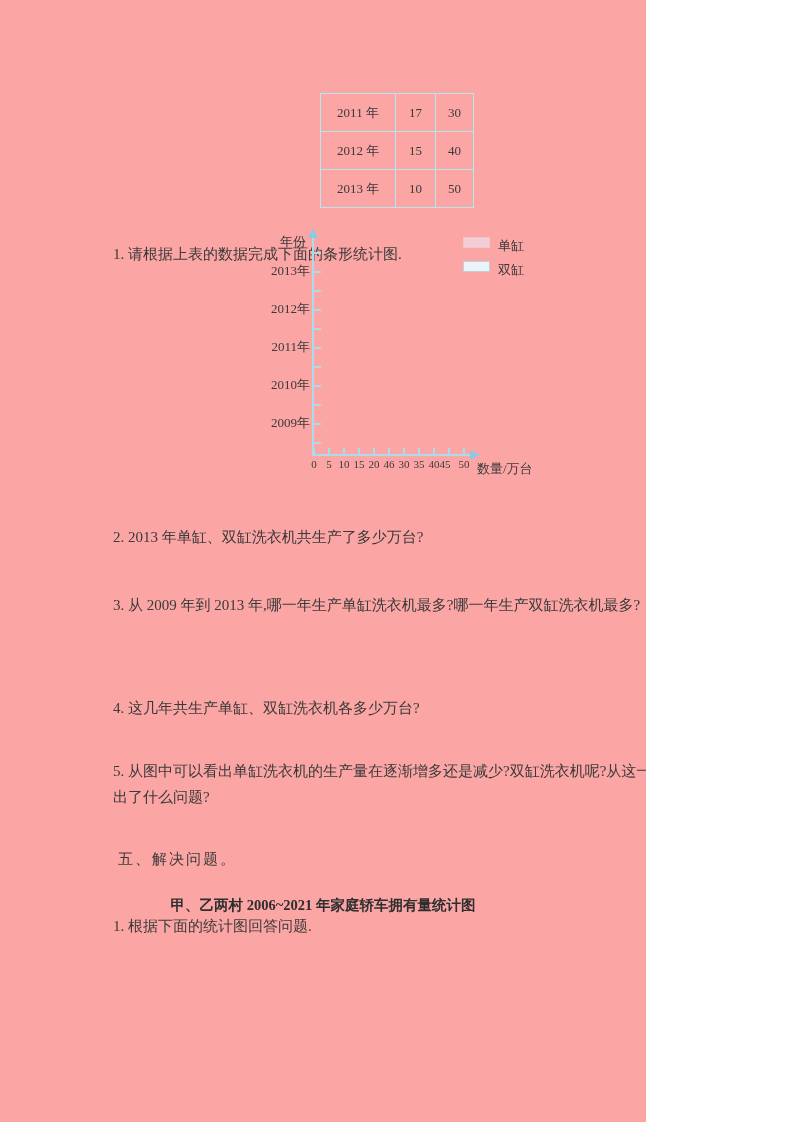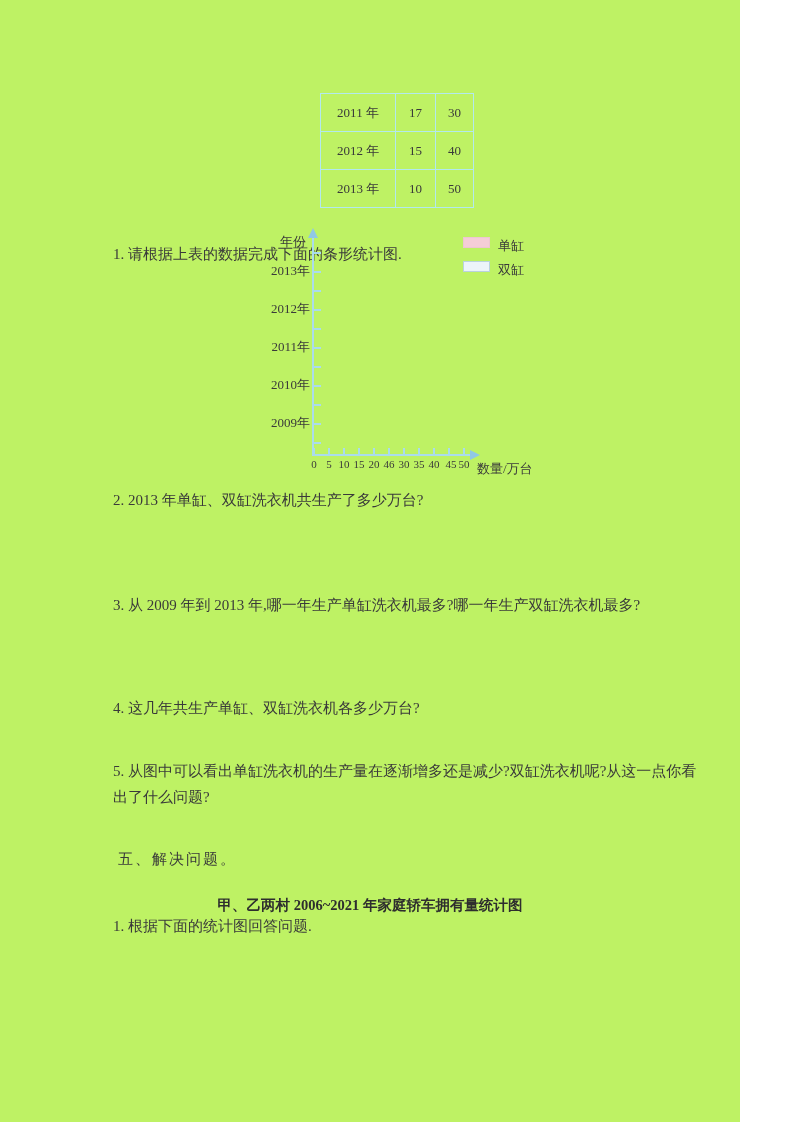--- a/index.html
+++ b/index.html
@@ -1,21 +1,21 @@
 <!DOCTYPE html>
 <html><head>
 <meta charset="utf-8">
 <style>
   * { margin: 0; padding: 0; box-sizing: border-box; }
   html, body { background: #ffffff; }
   .page {
     position: relative;
-    width: 740px;
+    width: 646px;
     height: 1122px;
-    background: #bef264;
+    background: #fca5a5;
     font-family: "Liberation Serif", "DejaVu Serif", serif;
     color: #3a3a3a;
     overflow: hidden;
   }
 
   
   .data-table {
     position: absolute;
     left: 320px;
     top: 93px;
@@ -37,21 +37,21 @@
   .q {
     position: absolute;
     left: 113px;
     font-size: 15px;
     color: #3a3a3a;
     white-space: pre-line;
     line-height: 26px;
     margin-top: 31px;
   }
   .q1 { top: 210px; }
-  .q2 { top: 456px; }
+  .q2 { top: 493px; }
   .q3 { top: 561px; }
   .q4 { top: 664px; }
   .q5 { top: 727px; width: 585px; }
 
   
   .chart {
     position: absolute;
     left: 270px;
     top: 230px;
     width: 270px;
@@ -238,21 +238,21 @@
 
     <div class="x-tick-label" style="left:34px">0</div>
     <div class="x-tick-label" style="left:49px">5</div>
     <div class="x-tick-label" style="left:64px">10</div>
     <div class="x-tick-label" style="left:79px">15</div>
     <div class="x-tick-label" style="left:94px">20</div>
     <div class="x-tick-label" style="left:109px">46</div>
     <div class="x-tick-label" style="left:124px">30</div>
     <div class="x-tick-label" style="left:139px">35</div>
     <div class="x-tick-label" style="left:154px">40</div>
-    <div class="x-tick-label" style="left:171px">45</div>
+    <div class="x-tick-label" style="left:165px">45</div>
     <div class="x-tick-label" style="left:184px">50</div>
 
     <div class="x-axis-label">数量/万台</div>
   </div>
 
   <div class="legend">
     <div class="legend-row">
       <span class="swatch swatch-pink"></span>
       <span class="legend-label">单缸</span>
     </div>

